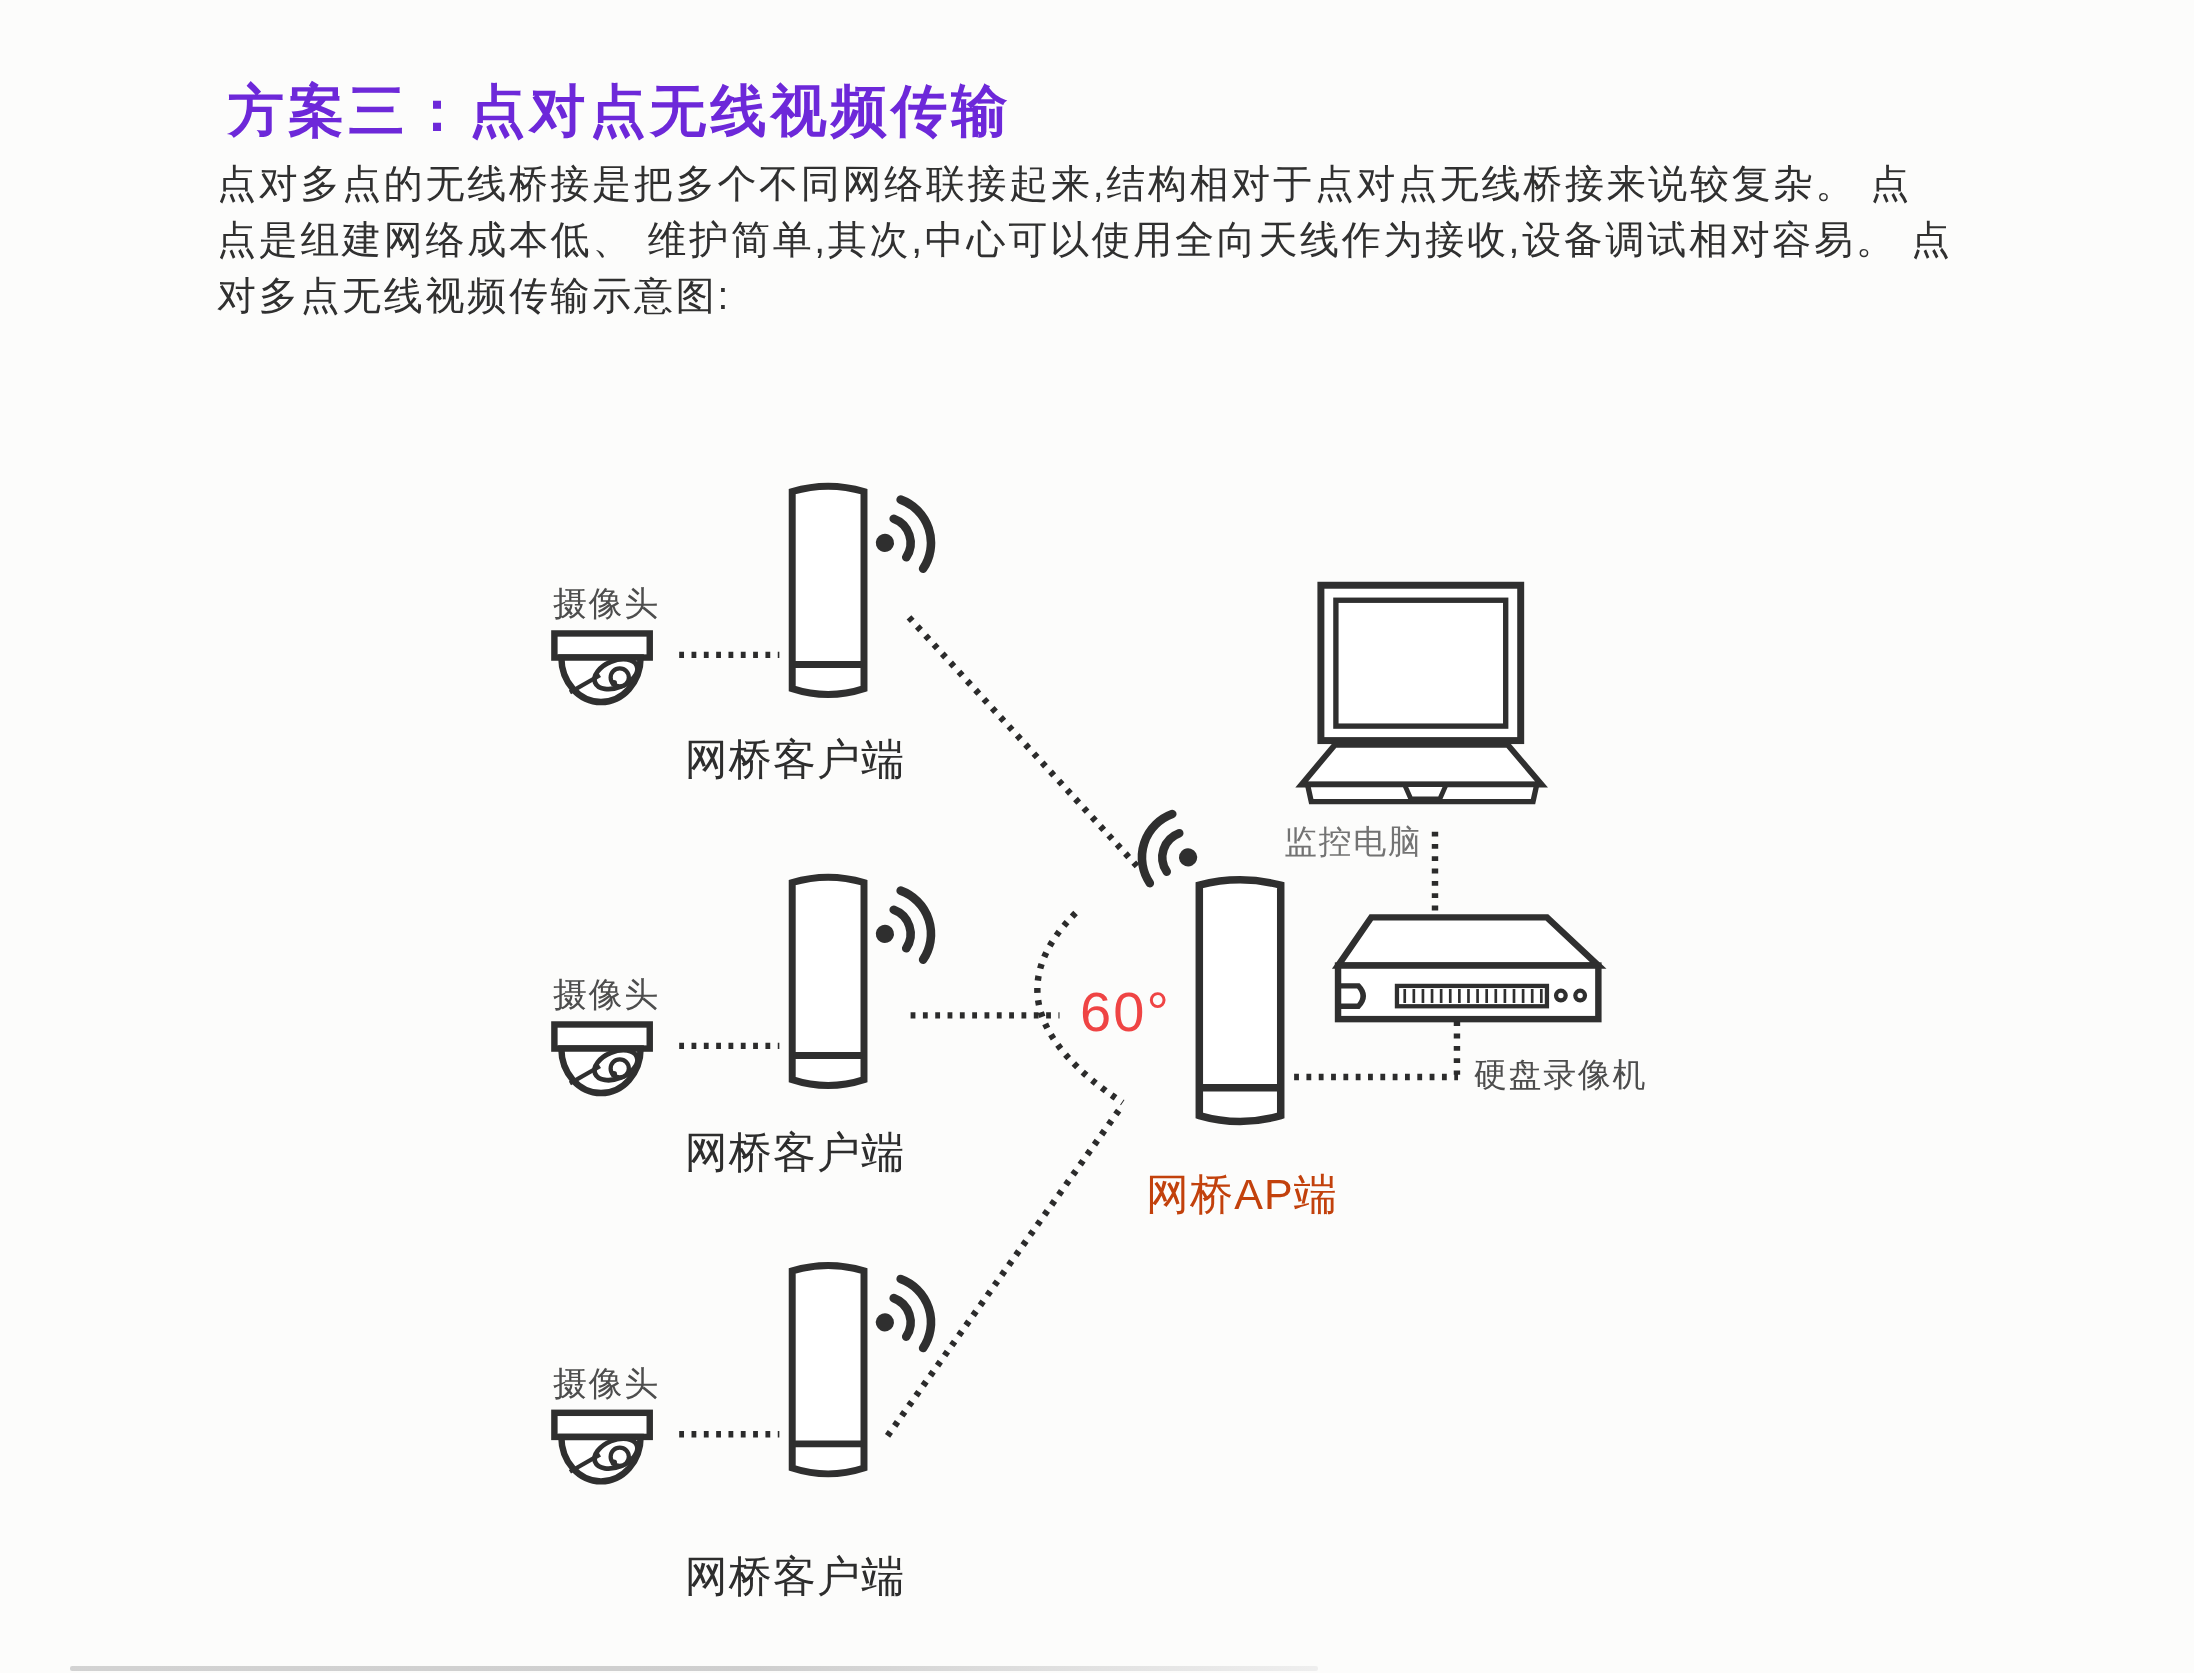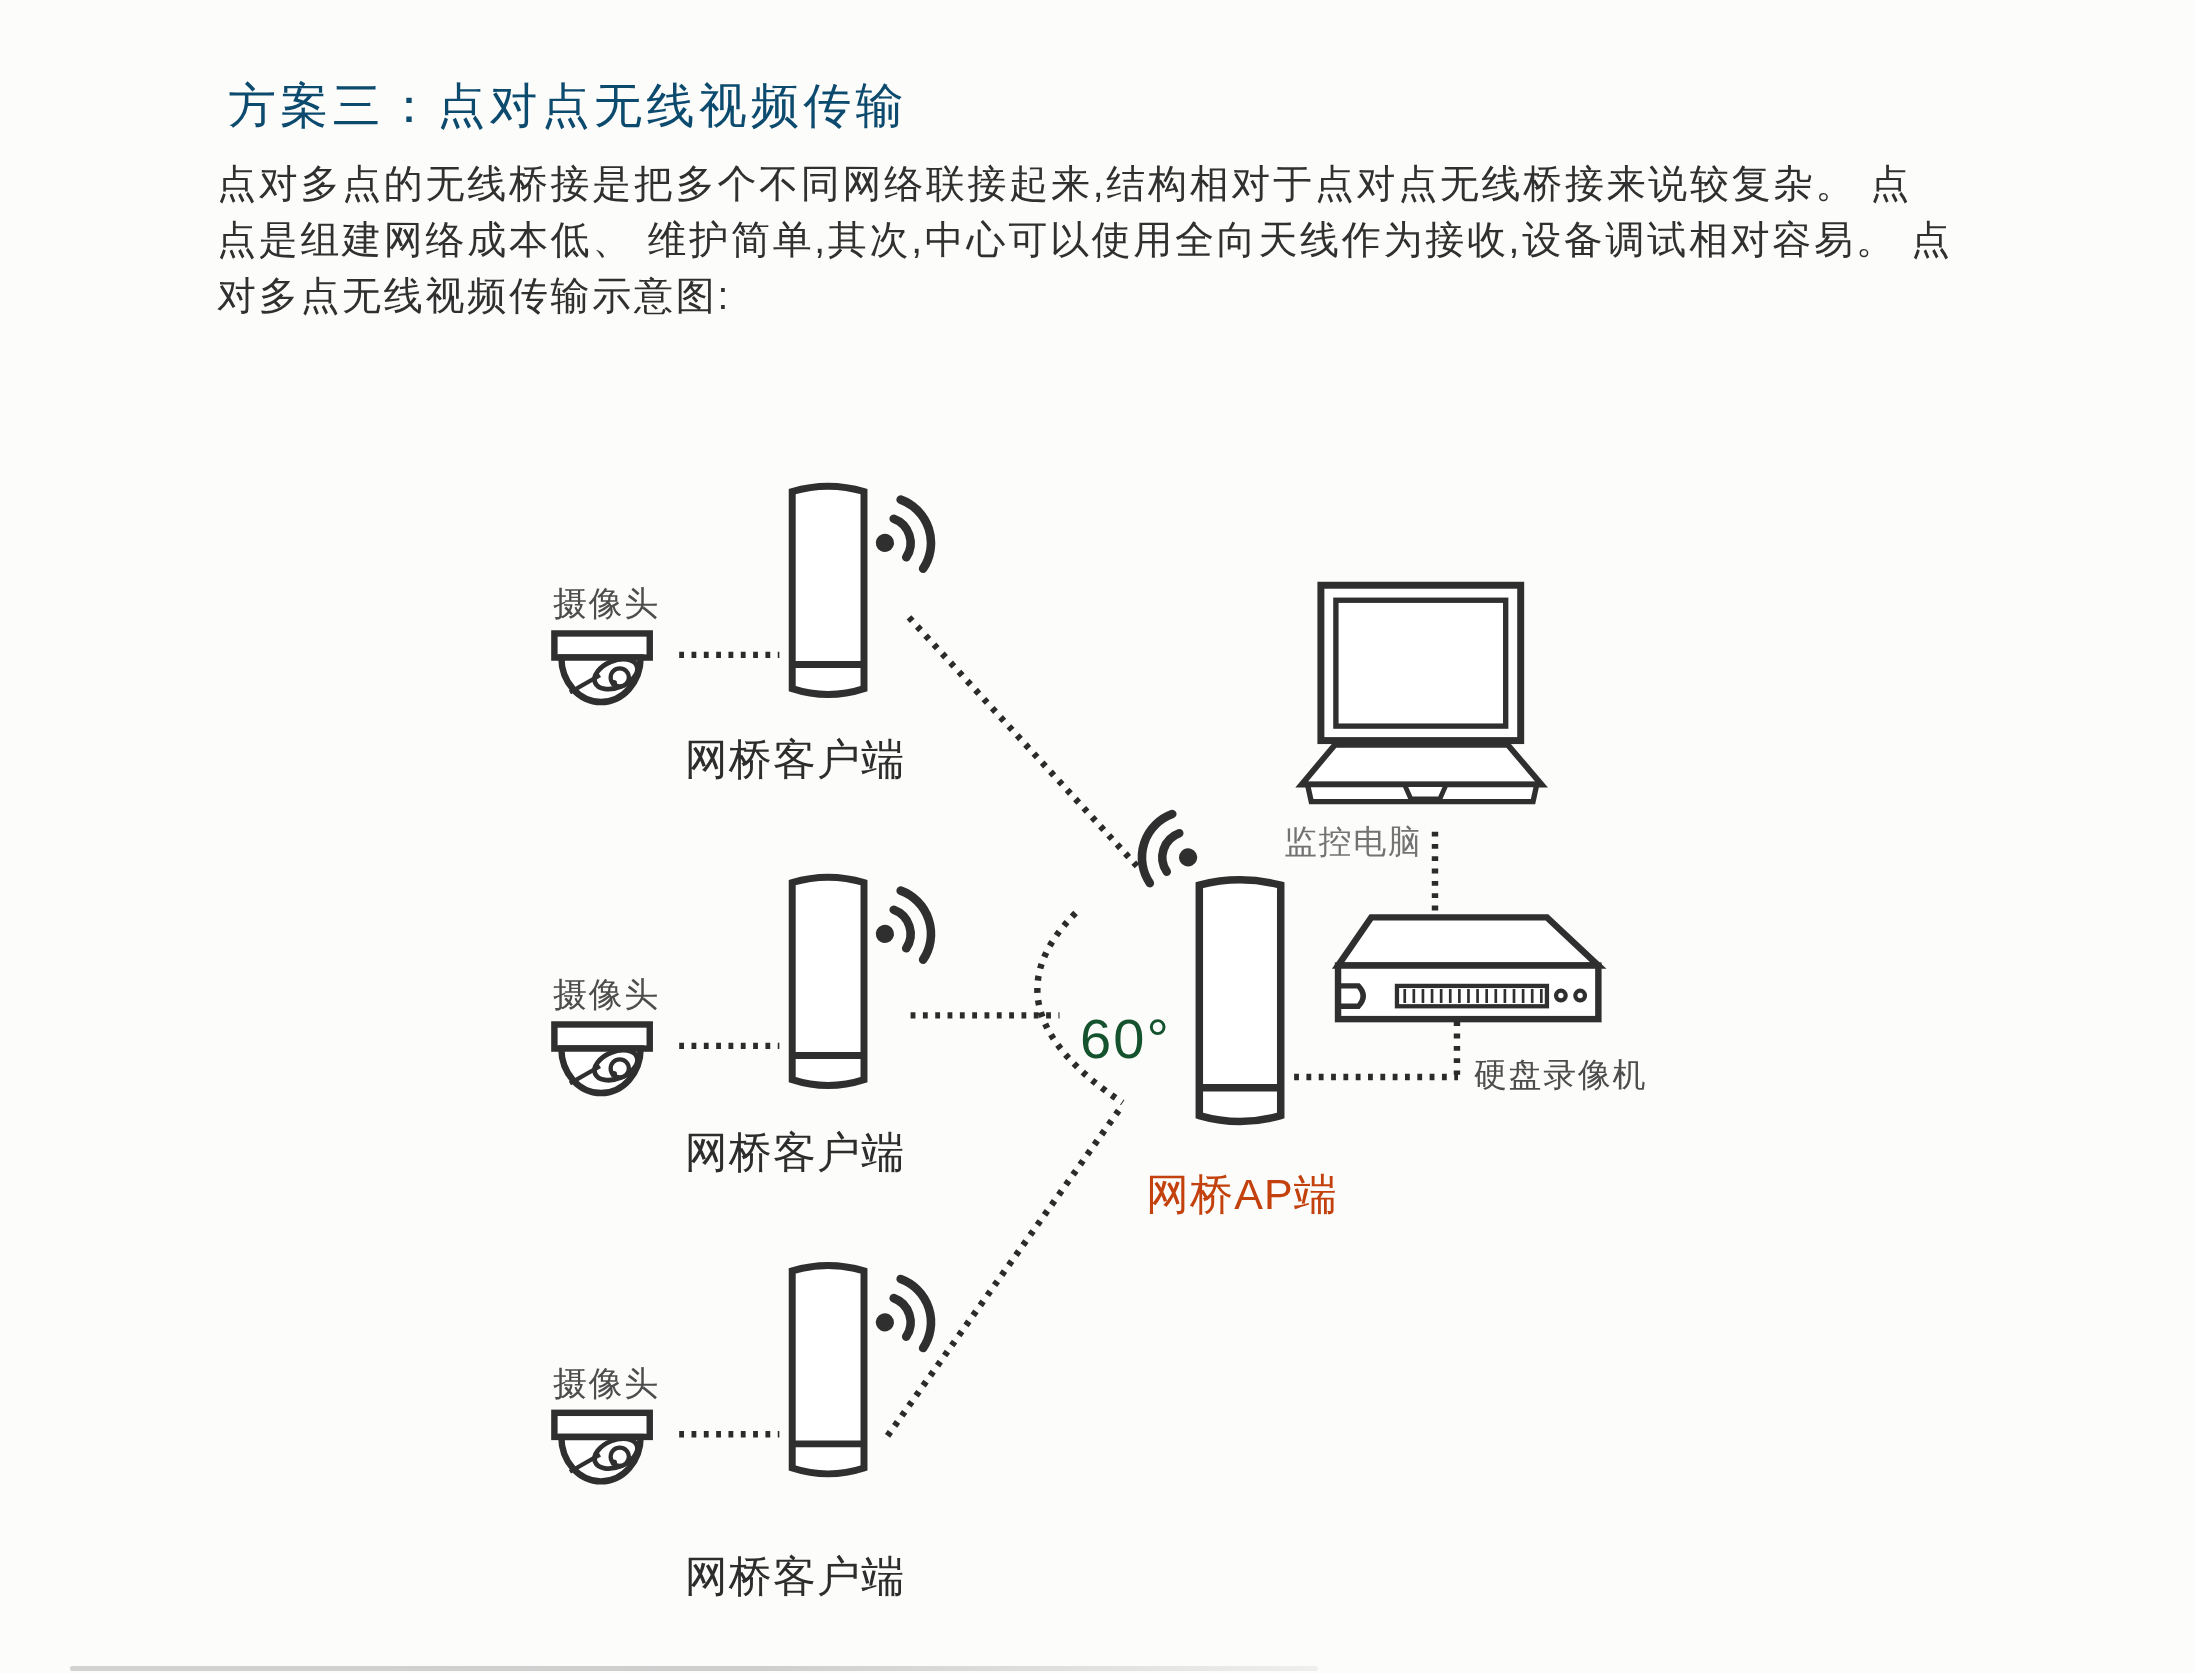--- a/index.html
+++ b/index.html
@@ -6,42 +6,42 @@
   #page{
     position:relative;
     width:2194px;height:1674px;
     background:#fcfcfb;
     font-family:"Liberation Sans","DejaVu Sans",sans-serif;
     overflow:hidden;
   }
   .abs{position:absolute;}
   #title{
     left:228px;top:74px;
-    font-size:48px;font-weight:400;letter-spacing:4.3px;
-    color:#0c4a6e;
+    font-size:56px;font-weight:700;letter-spacing:4.3px;
+    color:#6d28d9;
   }
   #paragraph{
     left:217px;top:156px;width:1811px;
     font-size:39px;letter-spacing:2.7px;line-height:56px;
     color:#303030;
   }
   .cam-label{
     width:118px;font-size:34px;letter-spacing:1.6px;color:#4d4d4d;
   }
   .bridge-label{
     left:678px;width:234px;text-align:center;
     font-size:43px;letter-spacing:1.1px;color:#2d2d2d;
   }
   #ap-label{
     left:1146px;top:1166px;width:204px;text-align:left;
     font-size:43px;letter-spacing:1.1px;color:#c2410c;
   }
   #angle-label{
     left:1080px;top:979px;
-    font-size:56px;color:#14532d;letter-spacing:2.1px;margin-top:27px;
+    font-size:56px;color:#ef4444;letter-spacing:2.1px;
   }
   #pc-label{left:1284px;top:820px;font-size:33px;letter-spacing:1.6px;color:#737373;}
   #dvr-label{left:1474px;top:1053px;font-size:33px;letter-spacing:1.6px;color:#4d4d4d;}
   #bottom-edge{
     left:70px;top:1666px;width:1248px;height:4.8px;border-radius:2.1px;
     background:linear-gradient(to right,#cbcbcb,#c6c6c6 55%,#ececec);
     opacity:.85;
   }
   svg{position:absolute;left:0;top:0;}
 </style>

